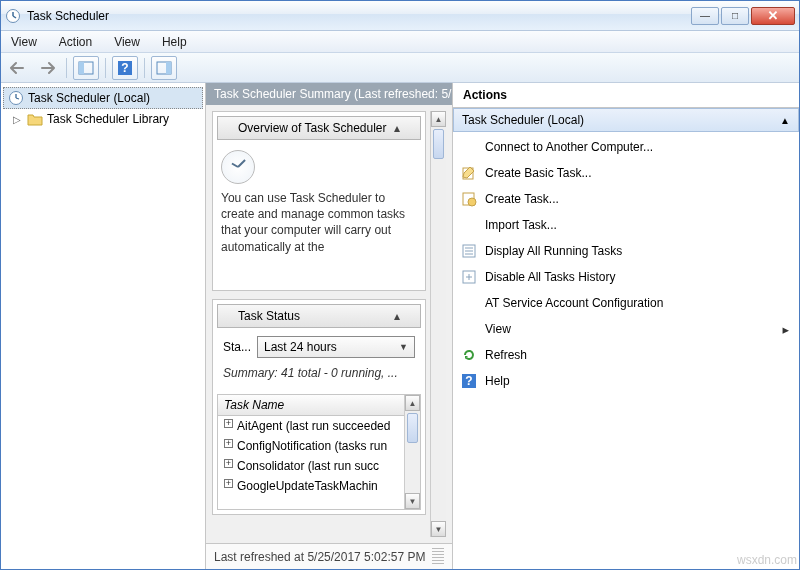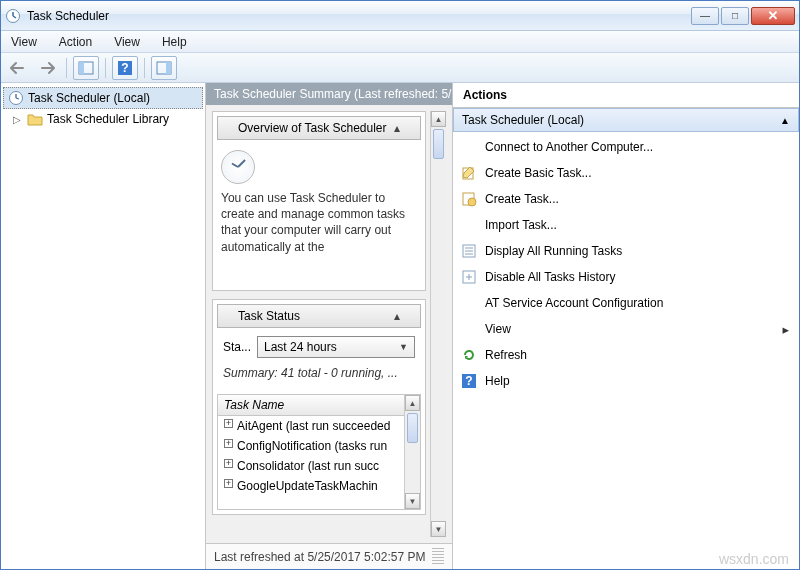--- a/index.html
+++ b/index.html
@@ -56,21 +56,21 @@
   .statusbar { height: 26px; border-top: 1px solid #c6c6c6; display: flex; align-items: center; padding: 0 8px; color: #444; background: #fafafa; justify-content: space-between; }
   .grip { width: 12px; height: 18px; background: repeating-linear-gradient(#bbb 0 1px, transparent 1px 3px); }
   
   .actions { width: 346px; display: flex; flex-direction: column; background: #fff; }
   .ahd { background: #fff; padding: 5px 10px; font-weight: bold; border-bottom: 1px solid #c6c6c6; }
   .asub { background: linear-gradient(#eaf1fb,#d5e4f6); border: 1px solid #a8c0de; padding: 4px 8px; display: flex; justify-content: space-between; align-items: center; margin: 0; }
   .alist { padding: 2px 0; display: flex; flex-direction: column; }
   .aitem { display: flex; align-items: center; gap: 8px; padding: 5px 10px 5px 8px; cursor: default; }
   .aicon { width: 16px; height: 16px; display: inline-flex; align-items: center; justify-content: center; }
   .arrow-r { color: #333; font-size: 13px; margin-left: auto; }
-  .watermark { position: absolute; bottom: 2px; right: 10px; color: #ccc; font-size: 14px; }
+  .watermark { position: absolute; bottom: 2px; right: 2px; color: #ccc; font-size: 12px; }
   
   svg { display: block; }
 </style>
 </head>
 <body>
 
 <div class="window">
 
   <div class="titlebar">
     <span class="ticon">

